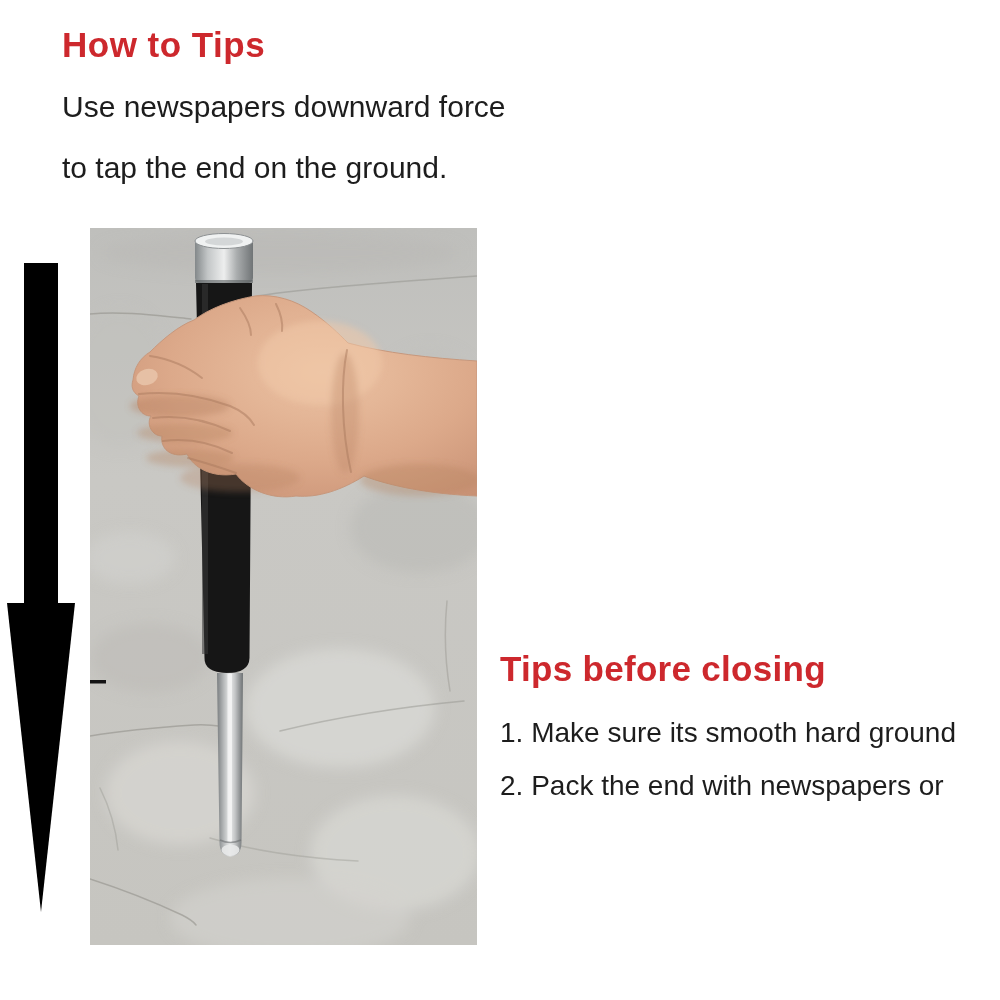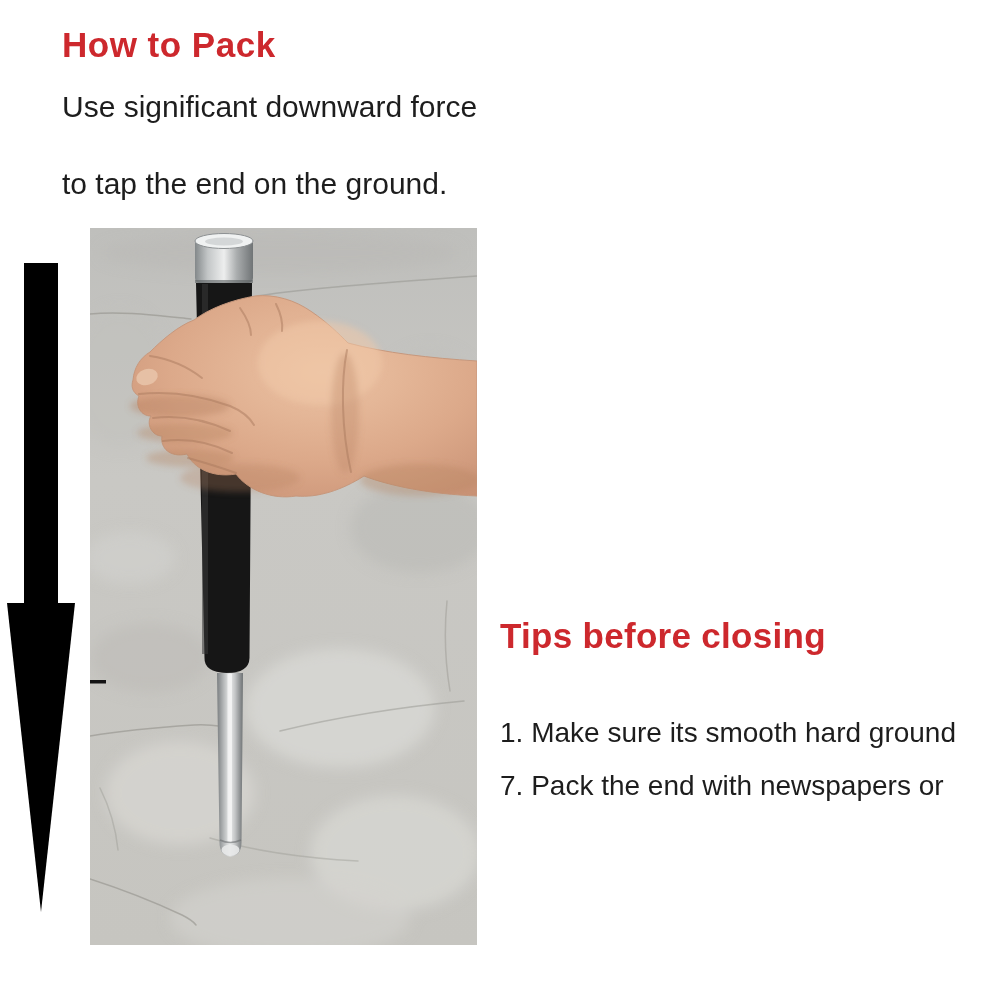--- a/index.html
+++ b/index.html
@@ -16,23 +16,23 @@
     font-size:35px;font-weight:bold;line-height:1.1;
     color:var(--accent,#cd282d);
     letter-spacing:.5px;
   }
   .howto-line{
     left:62px;
     font-size:30px;line-height:1.15;
     color:var(--text,#1d1d1d);
   }
   .howto-line.l1{top:90px;}
-  .howto-line.l2{top:151px;margin-top:16px;}
+  .howto-line.l2{top:151px;}
   .tips-title{
-    left:500px;top:617px;
+    left:500px;top:650px;
     font-size:35px;font-weight:bold;line-height:1.1;
     color:var(--accent,#cd282d);
     letter-spacing:.3px;
   }
   .tips-body{
     left:500px;top:706px;width:495px;
     font-size:28px;line-height:53px;
     color:var(--text,#1d1d1d);
     white-space:nowrap;
   }
@@ -40,22 +40,22 @@
     left:90px;top:228px;width:387px;height:717px;
   }
   .down-arrow{
     left:5px;top:263px;width:72px;height:649px;
   }
   svg{display:block;}
 </style>
 </head>
 <body>
 
-<div class="abs howto-title">How to Pack</div>
-<div class="abs howto-line l1">Use significant downward force</div>
+<div class="abs howto-title">How to Tips</div>
+<div class="abs howto-line l1">Use newspapers downward force</div>
 <div class="abs howto-line l2">to tap the end on the ground.</div>
 
 <svg class="abs down-arrow" width="72" height="649" viewBox="0 0 72 649" aria-hidden="true">
   <rect x="19" y="0" width="34" height="341" style="fill:var(--arrow,#000)"></rect>
   <polygon points="2,340 70,340 36,649" style="fill:var(--arrow,#000)"></polygon>
 </svg>
 
 <div class="abs photo-box">
 <svg width="387" height="717" viewBox="0 0 387 717">
   <defs>
@@ -162,14 +162,14 @@
     <ellipse cx="57" cy="149" rx="11" ry="8" fill="#e8c3a8" opacity="0.9" transform="rotate(-18 57 149)"></ellipse>
   </g>
 
   <rect x="0" y="452" width="16" height="3.5" fill="#141414"></rect>
 </svg>
 </div>
 
 <div class="abs tips-title">Tips before closing</div>
 <div class="abs tips-body">
   <div>1. Make sure its smooth hard ground</div>
-  <div>7. Pack the end with newspapers or</div>
+  <div>2. Pack the end with newspapers or</div>
 </div>
 
 </body></html>

